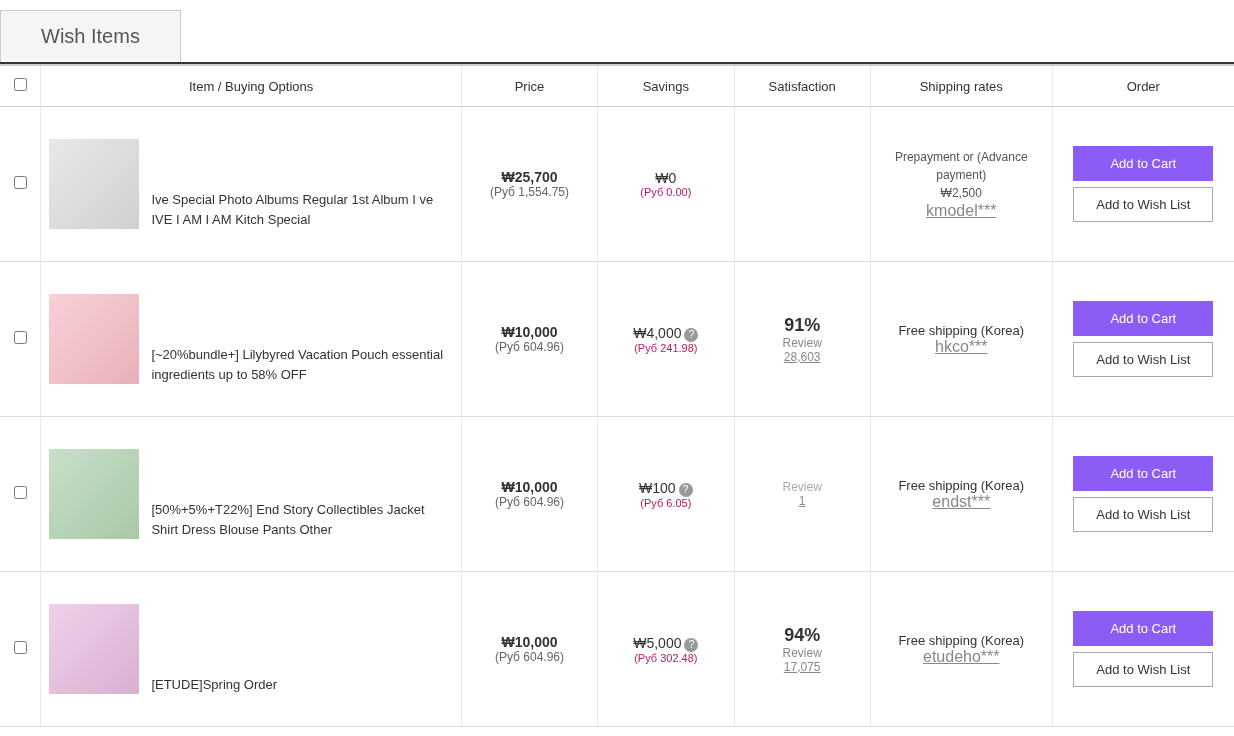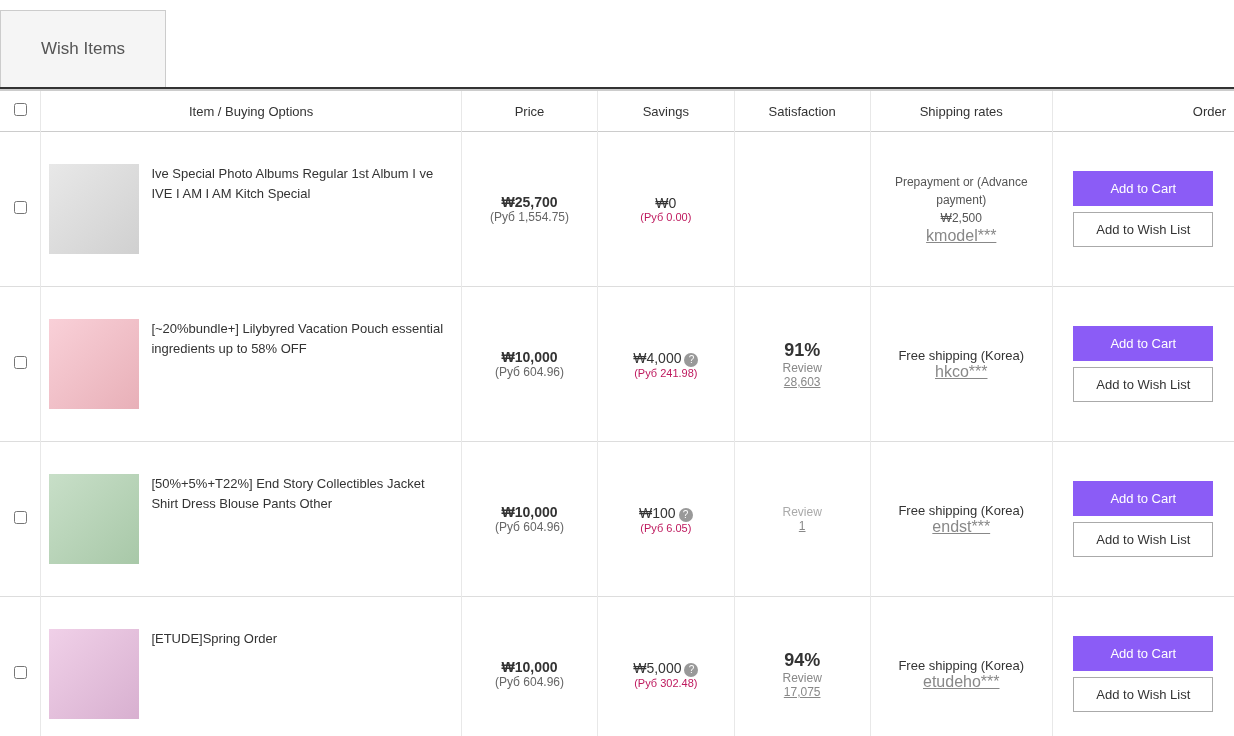--- a/index.html
+++ b/index.html
@@ -4,26 +4,26 @@
   <style>
     * { box-sizing: border-box; margin: 0; padding: 0; }
     body { font-family: Arial, sans-serif; font-size: 13px; background: #fff; color: #333; }
 
     .tabs {
       display: flex;
       border-bottom: 2px solid #333;
       margin-bottom: 0;
     }
     .tab {
-      padding: 28px 40px;
+      padding: 14px 40px;
       cursor: pointer;
       border: 1px solid #ccc;
       border-bottom: none;
       background: #f5f5f5;
-      font-size: 17px;
+      font-size: 20px;
       color: #555;
     }
     .tab.active {
       background: #fff;
       border: 2px solid #333;
       border-bottom: 2px solid #fff;
       color: #000;
       font-weight: bold;
       margin-bottom: -2px;
     }
@@ -42,36 +42,36 @@
       border-bottom: 1px solid #ccc;
     }
     thead th {
       padding: 12px 8px;
       text-align: center;
       font-weight: normal;
       color: #333;
       font-size: 13px;
       border-right: 1px solid #e8e8e8;
     }
-    thead th:last-child { border-right: none; text-align: right; }
+    thead th:last-child { border-right: none; }
 
     tbody tr {
       border-bottom: 1px solid #ddd;
     }
     tbody td {
       padding: 32px 8px;
       vertical-align: middle;
       text-align: center;
       border-right: 1px solid #e8e8e8;
     }
     tbody td:last-child { border-right: none; }
 
     .product-cell {
       display: flex;
-      align-items: flex-start;
+      align-items: flex-end;
       gap: 12px;
       text-align: left;
     }
     .product-image {
       width: 90px;
       height: 90px;
       object-fit: cover;
       flex-shrink: 0;
       background: #eee;
       display: flex;

